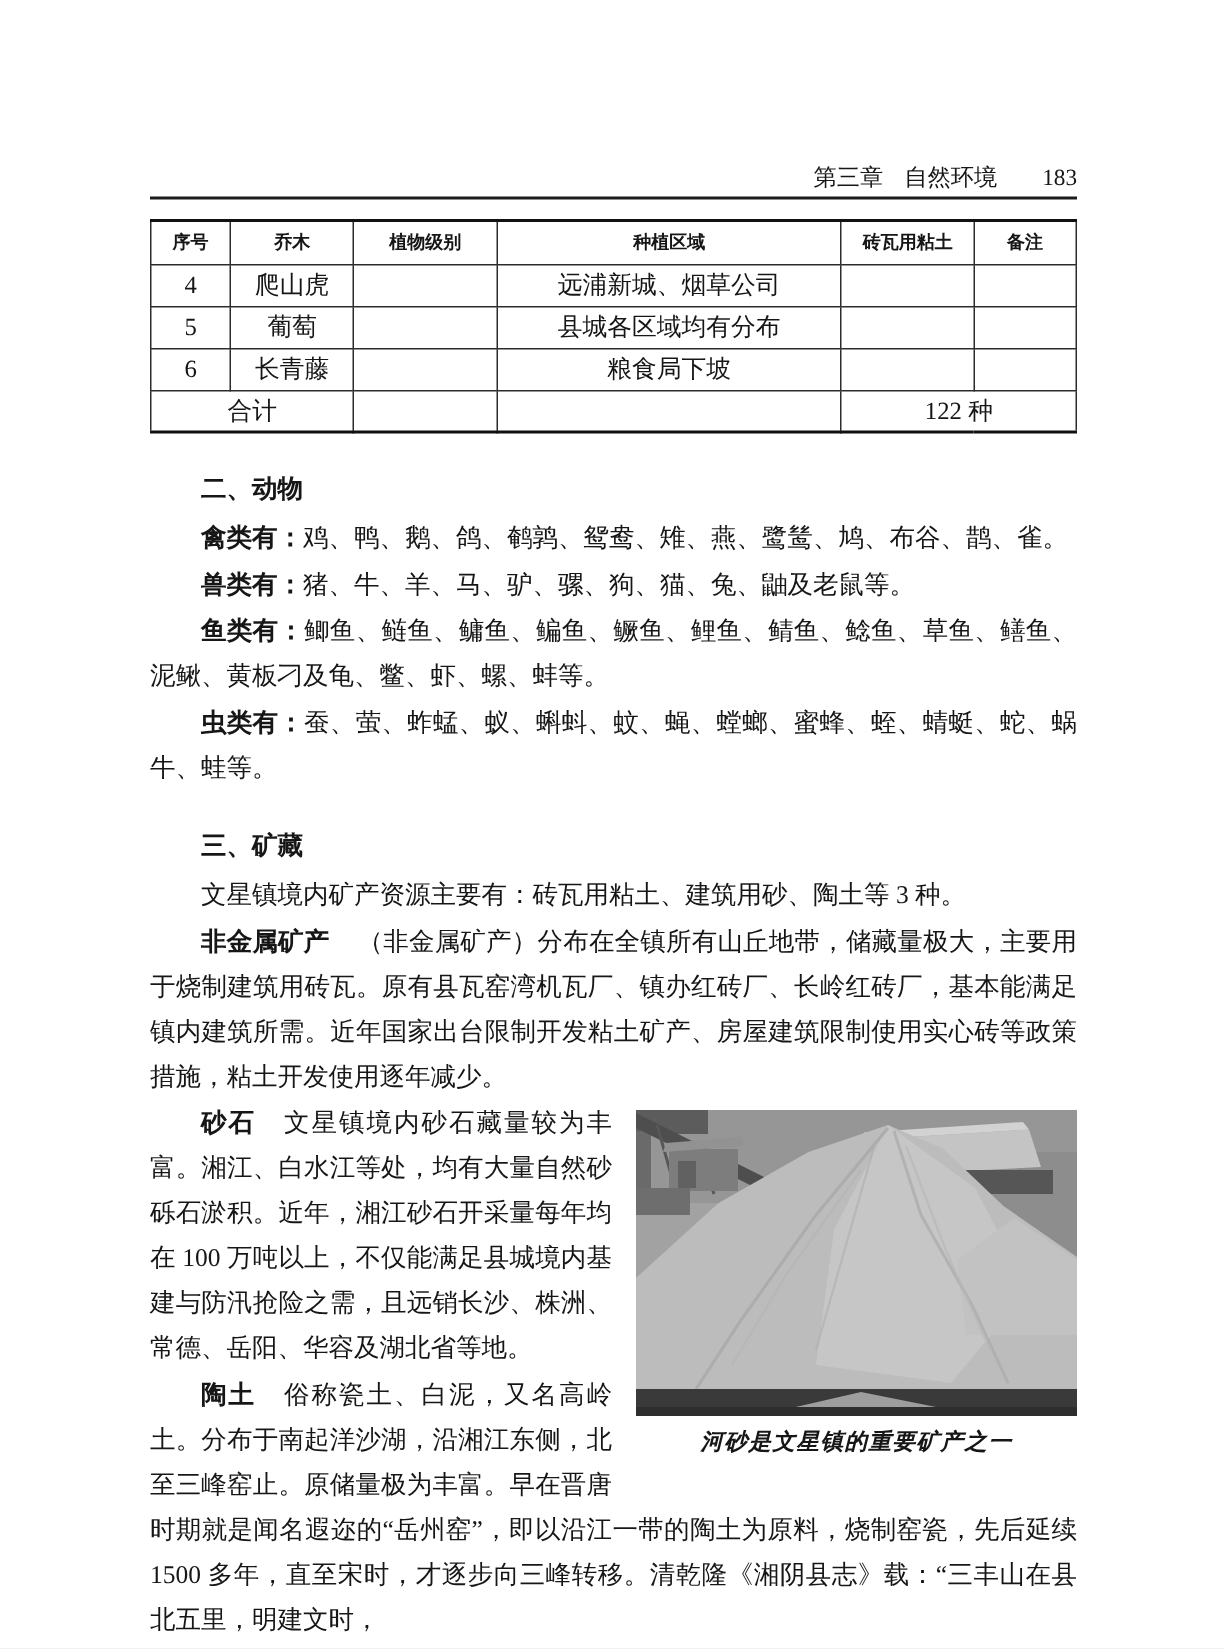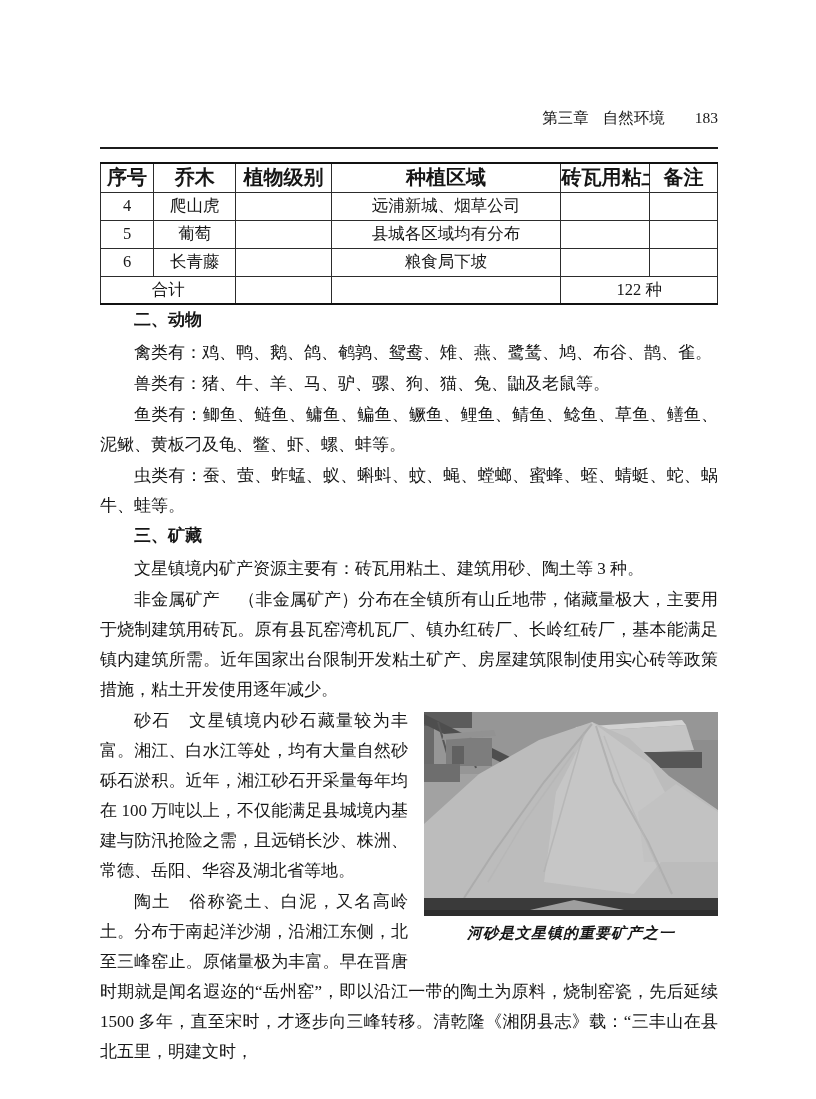--- a/index.html
+++ b/index.html
@@ -13,21 +13,21 @@
     font-family: "Liberation Serif", "DejaVu Serif", serif;
     color: #161616;
     padding: 108px 98px 0 100px;
   }
   
   .running-head {
     display: flex;
     justify-content: flex-end;
     align-items: baseline;
     font-size: 15.5px;
-    padding-bottom: 18px;
+    padding-bottom: 2px;
     border-bottom: 2px solid #1c1c1c;
   }
   .running-head .chapter { margin-right: 14px; }
   .running-head .secname { margin-right: 30px; }
 
   
   table.plants {
     width: 100%;
     border-collapse: collapse;
     margin-top: 13px;
@@ -40,44 +40,44 @@
     text-align: center;
     height: 28px;
     font-size: 16.5px;
     vertical-align: middle;
     overflow: hidden;
     white-space: nowrap;
   }
   table.plants thead th {
     font-family: "Liberation Sans", "DejaVu Sans", sans-serif;
     font-weight: bold;
-    font-size: 20px;
+    font-size: 12px;
     height: 29px;
   }
 
   
   .sec-title {
     font-family: "Liberation Sans", "DejaVu Sans", sans-serif;
     font-weight: bold;
     font-size: 17px;
     padding-left: 2em;
-    margin-top: 3px;
+    margin-top: 25px;
     margin-bottom: 7px;
   }
   
   .para {
     font-size: 17px;
     line-height: 30px;
     text-align: justify;
     text-indent: 2em;
     margin: 1px 0;
   }
   .para .lead {
     font-family: "Liberation Sans", "DejaVu Sans", sans-serif;
-    font-weight: normal;
+    font-weight: bold;
   }
   .para .lead.gap { margin-right: 1.1em; }
 
   
   figure.photo {
     float: right;
     width: 294px;
     margin: 6px 0 26px 16px;
   }
   figure.photo svg { display: block; width: 294px; height: 204px; }

